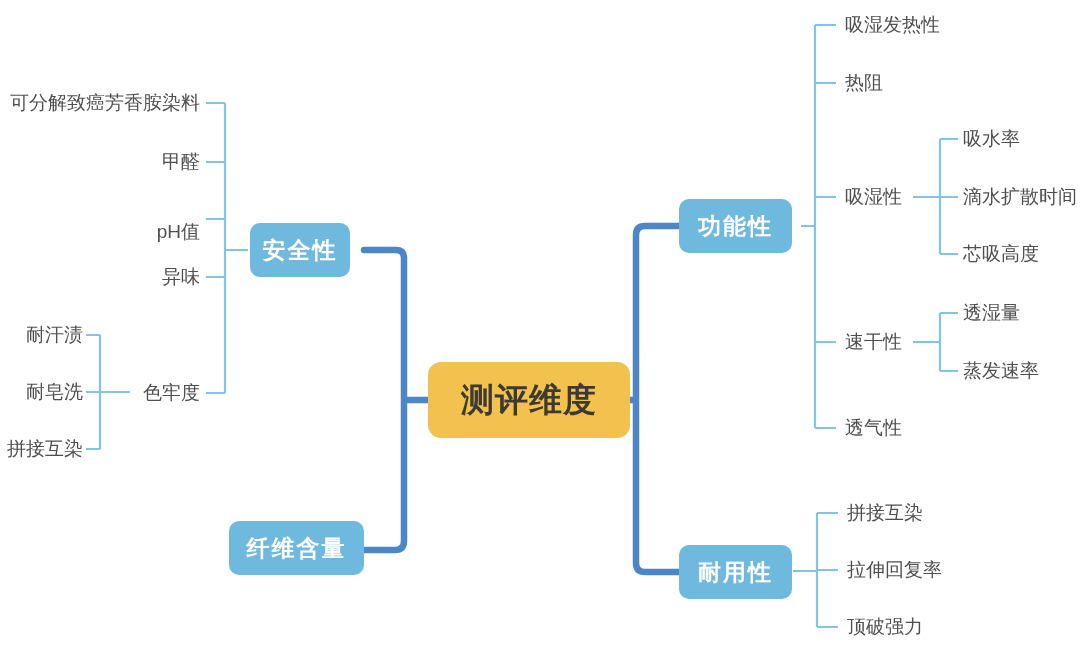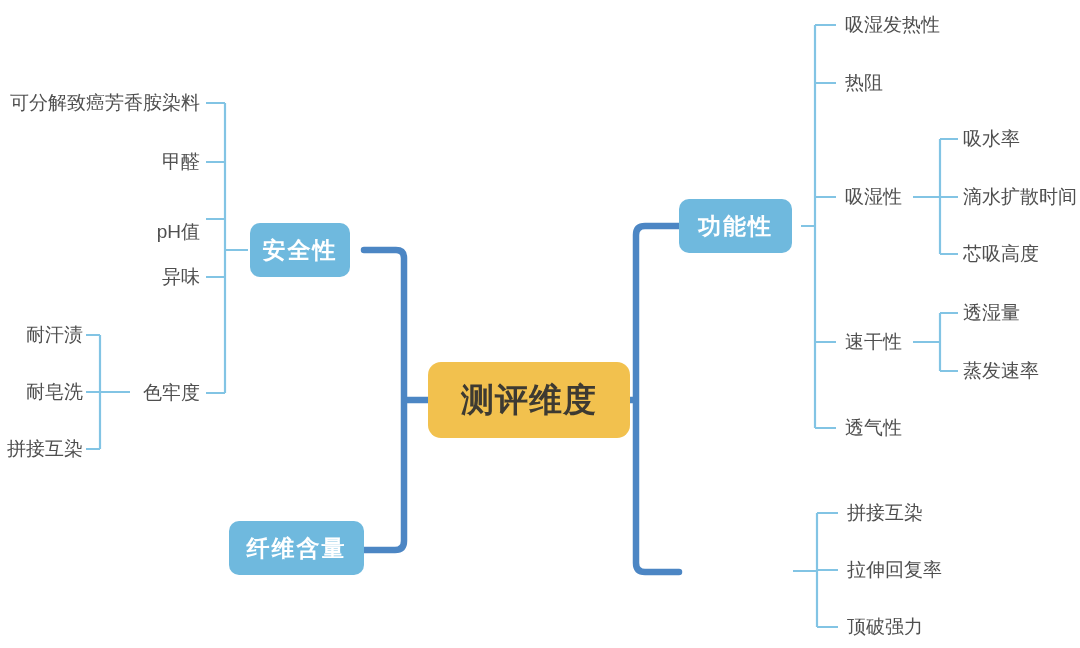--- a/index.html
+++ b/index.html
@@ -91,20 +91,21 @@
     <path class="thin" d="M 913 197 H 940 M 940 139 V 254 M 940 139 H 958 M 940 197 H 958 M 940 254 H 958"></path>
     <path class="thin" d="M 913 342 H 940 M 940 313 V 371 M 940 313 H 958 M 940 371 H 958"></path>
     <path class="thin" d="M 817 513 V 627 M 793 571 H 817 M 817 513 H 838 M 817 570 H 838 M 817 627 H 838"></path>
   </svg>
 
   <div class="node root-node" style="left:428px;top:362px;width:202px;height:76px;">测评维度</div>
 
   <div class="node branch-node" style="left:250px;top:223px;width:100px;height:54px;">安全性</div>
   <div class="node branch-node" style="left:229px;top:521px;width:135px;height:54px;">纤维含量</div>
   <div class="node branch-node" style="left:679px;top:199px;width:113px;height:54px;">功能性</div>
+  <div class="node branch-node" style="left:679px;top:545px;width:113px;height:54px;">耐用性</div>
 
   <div class="topic r" style="right:880px;top:103px;">可分解致癌芳香胺染料</div>
   <div class="topic r" style="right:880px;top:162px;">甲醛</div>
   <div class="topic r" style="right:880px;top:232px;">pH值</div>
   <div class="topic r" style="right:880px;top:277px;">异味</div>
   <div class="topic r" style="right:880px;top:393px;">色牢度</div>
 
   <div class="topic r" style="right:997px;top:335px;">耐汗渍</div>
   <div class="topic r" style="right:997px;top:392px;">耐皂洗</div>
   <div class="topic r" style="right:997px;top:449px;">拼接互染</div>

